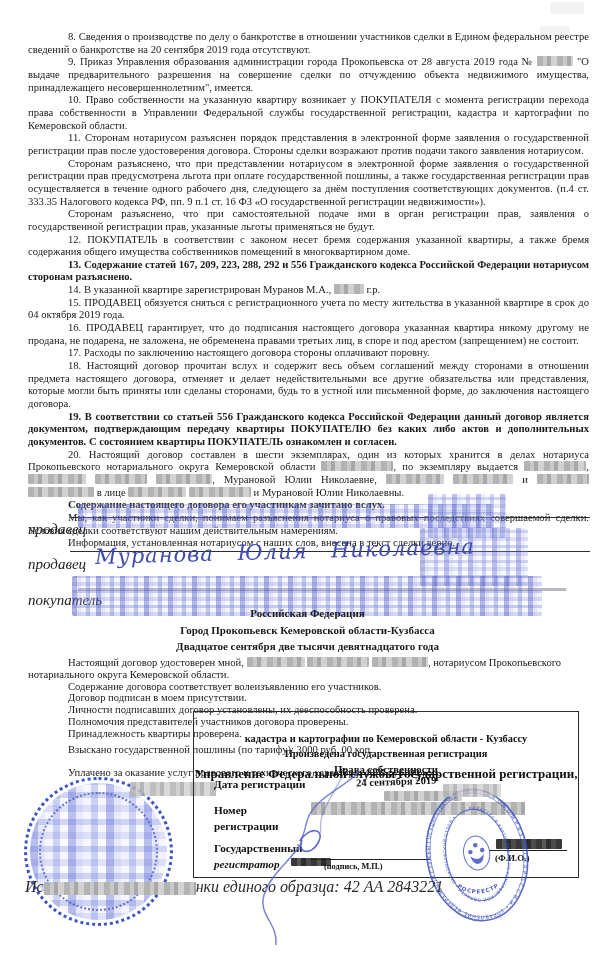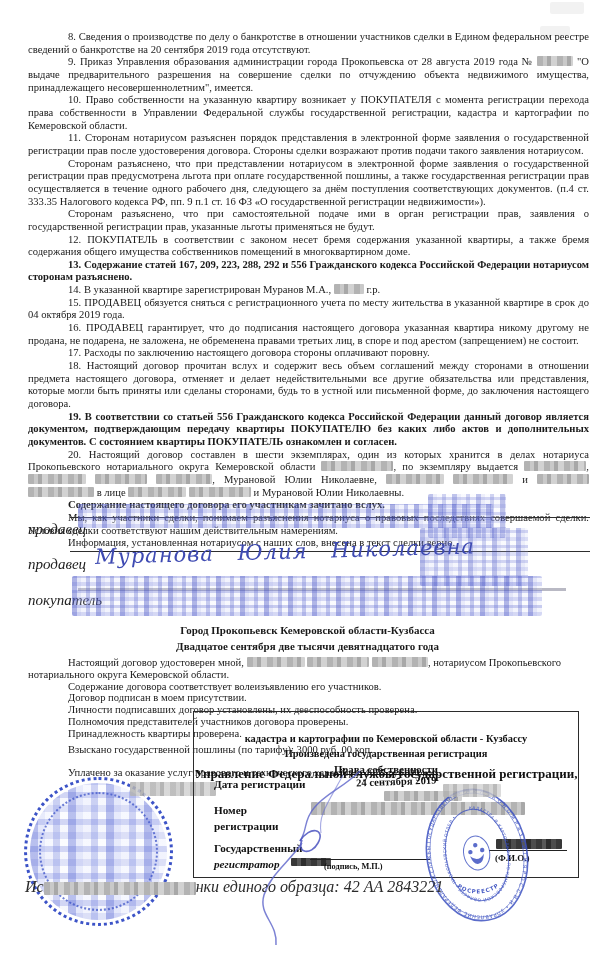--- a/index.html
+++ b/index.html
@@ -131,20 +131,21 @@
 
   <div class="sig-label" style="top:556px;">продавец</div>
   <div class="sig-line" style="left:70px;top:551px;width:520px;"></div>
   <div id="handwritten-signature">Муранова Юлия Николаевна</div>
   <div class="pixmos" style="left:420px;top:528px;width:108px;height:58px;opacity:.72;"></div>
 
   <div class="sig-label" style="top:592px;">покупатель</div>
   <div class="sig-line grey" style="left:78px;top:588px;width:488px;"></div>
   <div class="pixmos" style="left:72px;top:576px;width:470px;height:40px;"></div>
 
+  <div class="heading" style="top:607px;">Российская Федерация</div>
   <div class="heading" style="top:624px;">Город Прокопьевск Кемеровской области-Кузбасса</div>
   <div class="heading" style="top:640px;">Двадцатое сентября две тысячи девятнадцатого года</div>
 
   <div id="notary-lines">
       <p class="para">Настоящий договор удостоверен мной, <span class="redact" style="width: 58px;"></span> <span class="redact" style="width: 62px;"></span> <span class="redact" style="width: 56px;"></span>, нотариусом Прокопьевского нотариального округа Кемеровской области.</p>
       <p class="para">Содержание договора соответствует волеизъявлению его участников.</p>
       <p class="para">Договор подписан в моем присутствии.</p>
       <p class="para">Личности подписавших договор установлены, их дееспособность проверена.</p>
       <p class="para">Полномочия представителей участников договора проверены.</p>
       <p class="para">Принадлежность квартиры проверена.</p>

